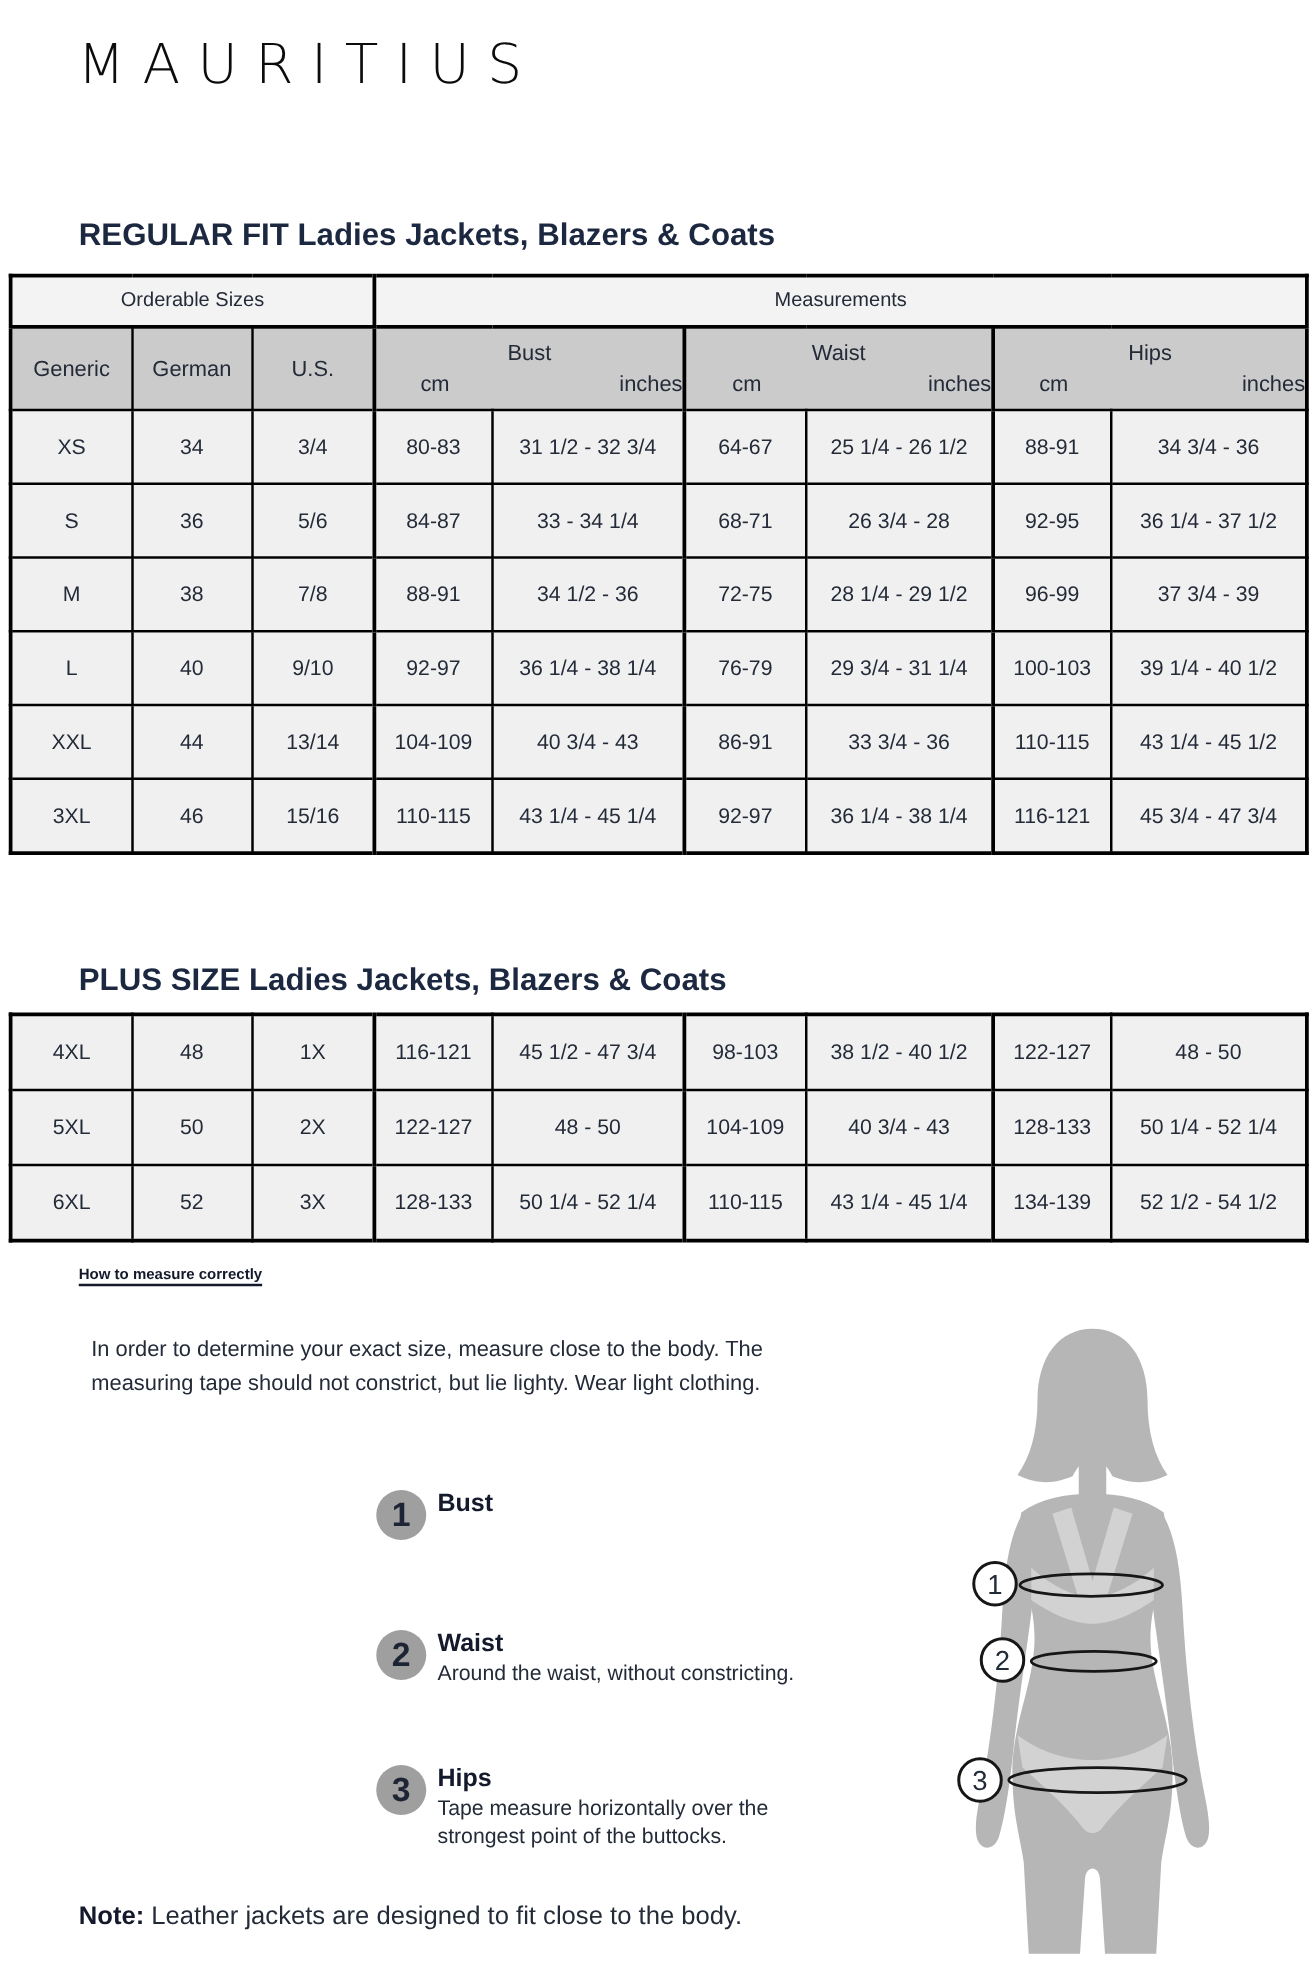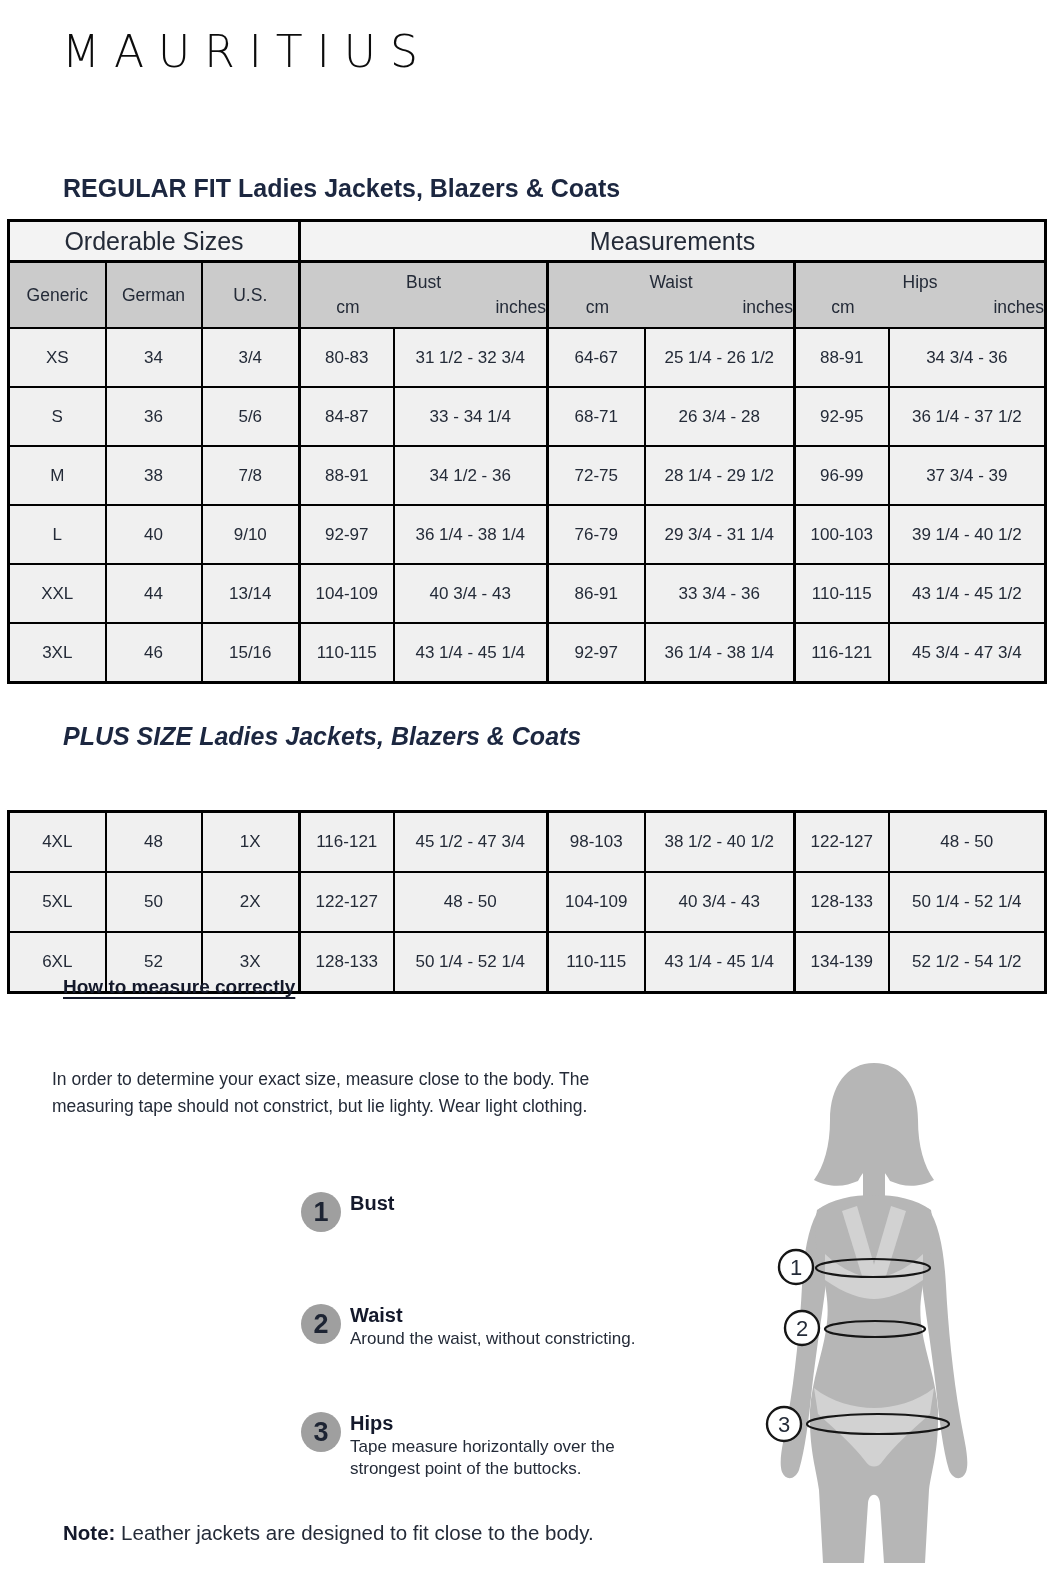--- a/index.html
+++ b/index.html
@@ -23,34 +23,34 @@
     position:absolute;left:62px;top:26px;
     font-family:"DejaVu Sans",sans-serif;
     font-size:44px;font-weight:300;letter-spacing:14px;color:#0c0c0c;text-align:center;
   }
   
   .section-title{
     position:absolute;left:63px;font-size:25px;font-weight:bold;color:#1c2740;
     white-space:nowrap;
   }
   .title-regular{top:160px;margin-top:14px;}
-  .title-plus{top:722px;font-style:italic;}
+  .title-plus{top:770px;}
   
   table.size-table{
     position:absolute;left:7px;border-collapse:collapse;table-layout:fixed;
     width:1037px;border:3px solid var(--table-border);
   }
   .table-regular{top:219px;}
   .table-plus{top:810px;}
   .size-table th,.size-table td{
     border:2px solid var(--table-border);
     text-align:center;vertical-align:middle;color:var(--ink);
     padding:0;overflow:hidden;
   }
-  .size-table thead tr.hdr1 th{background:var(--header-row1-bg);height:38px;font-size:25px;font-weight:400;}
+  .size-table thead tr.hdr1 th{background:var(--header-row1-bg);height:38px;font-size:16px;font-weight:400;}
   .size-table thead tr.hdr2 th{background:var(--header-row2-bg);height:64px;font-size:17.5px;font-weight:400;}
   .size-table tbody td{background:var(--cell-bg);height:57px;font-size:17px;}
   .table-plus tbody td{height:58px;}
   
   .size-table tbody td:nth-child(4),
   .size-table tbody td:nth-child(6),
   .size-table tbody td:nth-child(8){border-left-width:3px;}
   .size-table tr.hdr1 th:nth-child(2){border-left-width:3px;}
   .size-table tr.hdr2 th:nth-child(4),
   .size-table tr.hdr2 th:nth-child(5),
@@ -58,26 +58,26 @@
   .size-table tr.hdr1 th{border-bottom-width:3px;}
   
   .grp-inner{display:flex;flex-direction:column;justify-content:center;height:64px;}
   .grp-label{text-align:center;line-height:1.45;}
   .grp-sub{display:flex;line-height:1.45;}
   .grp-sub .sub-cm{text-align:center;}
   .grp-sub .sub-in{flex:1;text-align:right;}
   .sub-cm.w-bust{width:94px;} .sub-cm.w-waist{width:97px;} .sub-cm.w-hips{width:94px;}
   
   .howto-title{
-    position:absolute;left:63px;top:976px;font-size:19px;font-weight:bold;
+    position:absolute;left:63px;top:1012px;font-size:12px;font-weight:bold;
     text-decoration:underline;text-underline-offset:4px;text-decoration-thickness:2px;
     color:#14192b;
   }
   .howto-intro{
-    position:absolute;left:52px;top:1066px;width:616px;
+    position:absolute;left:73px;top:1066px;width:616px;
     font-size:17.5px;line-height:1.55;color:var(--ink);
   }
   .step{position:absolute;left:301px;display:flex;}
   .step-1{top:1192px;} .step-2{top:1304px;} .step-3{top:1412px;}
   .step-badge{
     width:40px;height:40px;border-radius:50%;background:var(--badge-bg);
     display:flex;align-items:center;justify-content:center;flex:0 0 40px;
     font-size:27px;font-weight:bold;color:#1d2433;
   }
   .step-text{margin-left:9px;max-width:375px;}

